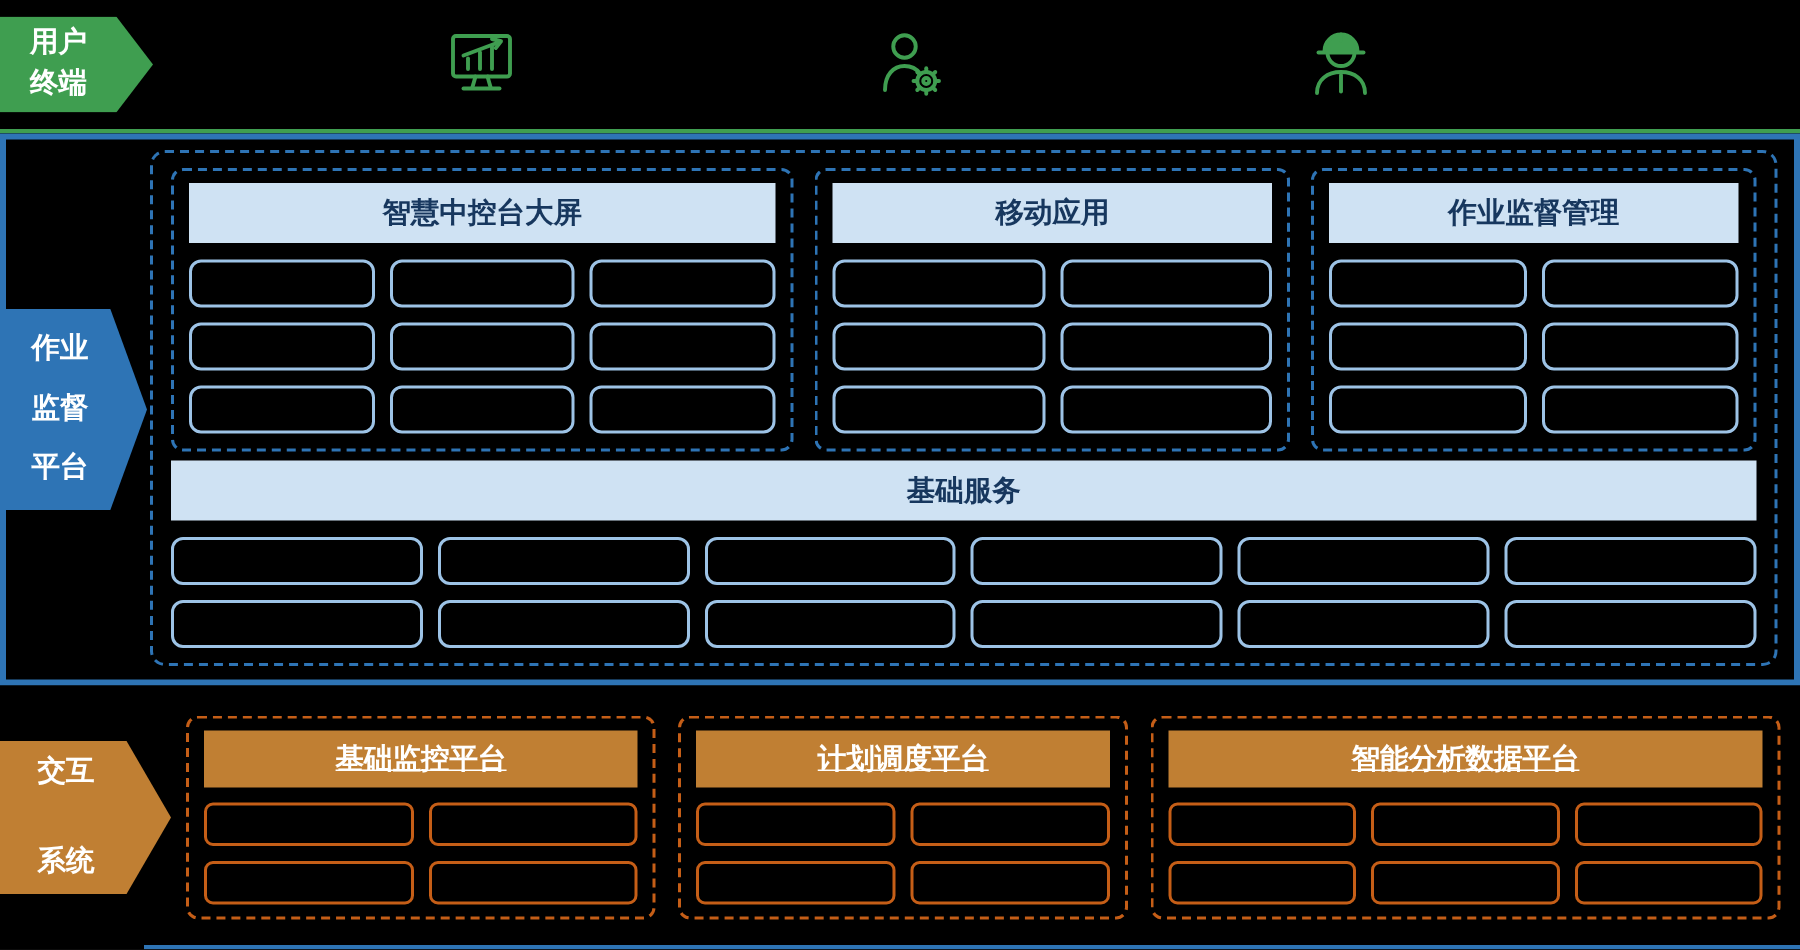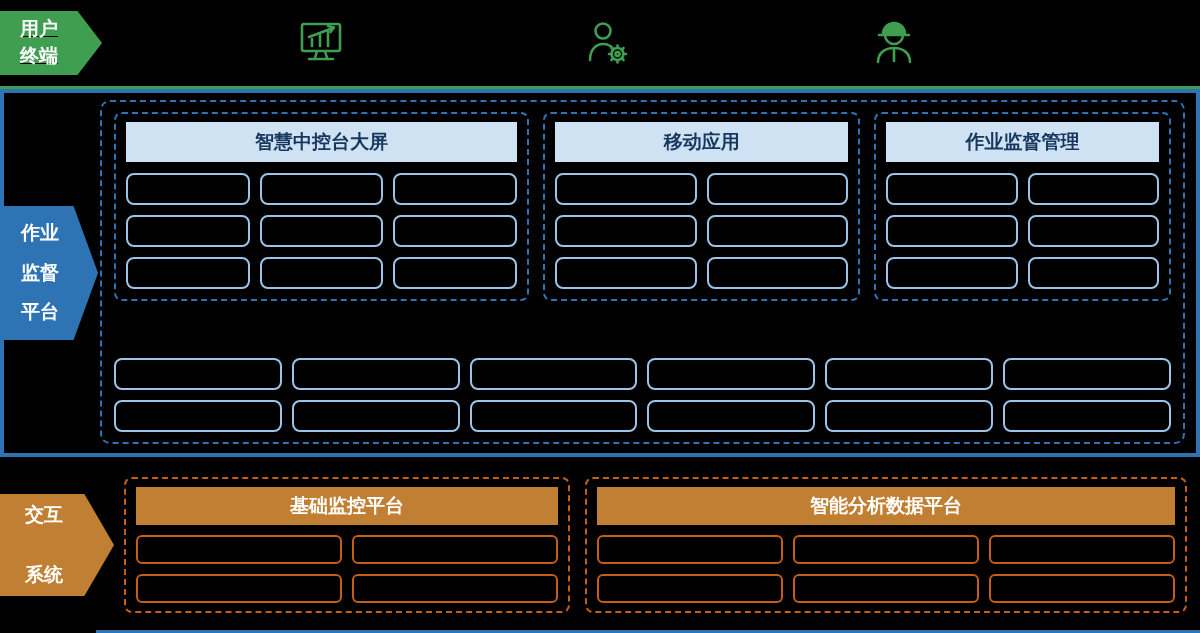--- a/index.html
+++ b/index.html
@@ -7,21 +7,21 @@
   body { font-family:"Liberation Sans","DejaVu Sans",sans-serif; }
 
   .canvas {
     width:1200px; height:633px; position:relative; overflow:hidden;
     background:var(--background,#000);
   }
 
   
   .band-top {
     height:89px; border-bottom:3px solid var(--green,#3f9e50);
-    display:flex; align-items:center;text-decoration:underline;
+    display:flex; align-items:center;
   }
   .arrow {
     color:#fff; font-weight:bold; text-align:center;
     display:flex; flex-direction:column; justify-content:center; align-items:center;
     flex:none;
   }
   .arrow-green {
     width:102px; height:64px; background:var(--green,#3f9e50);
     clip-path:polygon(0 0,76% 0,100% 50%,76% 100%,0 100%);
     font-size:19px; line-height:1.4; padding-right:24px;
@@ -67,21 +67,21 @@
   .arrow-orange {
     width:114px; height:102px; background:var(--orange,#c07f33);
     clip-path:polygon(0 0,74% 0,100% 50%,74% 100%,0 100%);
     font-size:19px; line-height:1.45; padding-right:26px;gap:32px;
   }
   .bottom-groups { flex:1; display:flex; gap:15px; margin-left:10px; }
   .ogroup { border:2px dashed var(--orange-border,#c55e17); border-radius:8px; padding:8px 10px; }
   .og1 { flex:312 1 0; } .og2 { flex:297 1 0; } .og3 { flex:427 1 0; }
   .hdr-orange {
     background:var(--orange,#c07f33); color:#fff;
-    font-weight:bold; font-size:19px; text-align:center; padding:6px 0; margin-bottom:10px;
+    font-weight:bold; font-size:19px; text-align:center; padding:6px 0; margin-bottom:10px;text-decoration:underline;
   }
   .cell-orange { border:2px solid var(--orange-border,#c55e17); border-radius:6px; height:29px; }
 
   .bottom-line {
     position:absolute; left:96px; right:0; bottom:0; height:3px;
     background:var(--blue,#2e74b5);
   }
 </style>
 </head>
 <body>
@@ -177,20 +177,21 @@
               <div class="cell cell-blue"></div>
               <div class="cell cell-blue"></div>
               <div class="cell cell-blue"></div>
               <div class="cell cell-blue"></div>
               <div class="cell cell-blue"></div>
             </div>
         </div>
       </div>
 
       <div class="base-service">
+        <div class="hdr-blue">基础服务</div>
         <div class="grid" style="grid-template-columns: repeat(6, 1fr);">
             <div class="cell cell-blue"></div>
             <div class="cell cell-blue"></div>
             <div class="cell cell-blue"></div>
             <div class="cell cell-blue"></div>
             <div class="cell cell-blue"></div>
             <div class="cell cell-blue"></div>
             <div class="cell cell-blue"></div>
             <div class="cell cell-blue"></div>
             <div class="cell cell-blue"></div>
@@ -211,20 +212,29 @@
     <div class="bottom-groups">
       <div class="ogroup og1">
         <div class="hdr-orange">基础监控平台</div>
         <div class="grid" style="grid-template-columns: repeat(2, 1fr);">
             <div class="cell cell-orange"></div>
             <div class="cell cell-orange"></div>
             <div class="cell cell-orange"></div>
             <div class="cell cell-orange"></div>
           </div>
       </div>
+      <div class="ogroup og2">
+        <div class="hdr-orange">计划调度平台</div>
+        <div class="grid" style="grid-template-columns: repeat(2, 1fr);">
+            <div class="cell cell-orange"></div>
+            <div class="cell cell-orange"></div>
+            <div class="cell cell-orange"></div>
+            <div class="cell cell-orange"></div>
+          </div>
+      </div>
       <div class="ogroup og3">
         <div class="hdr-orange">智能分析数据平台</div>
         <div class="grid" style="grid-template-columns: repeat(3, 1fr);">
             <div class="cell cell-orange"></div>
             <div class="cell cell-orange"></div>
             <div class="cell cell-orange"></div>
             <div class="cell cell-orange"></div>
             <div class="cell cell-orange"></div>
             <div class="cell cell-orange"></div>
           </div>

